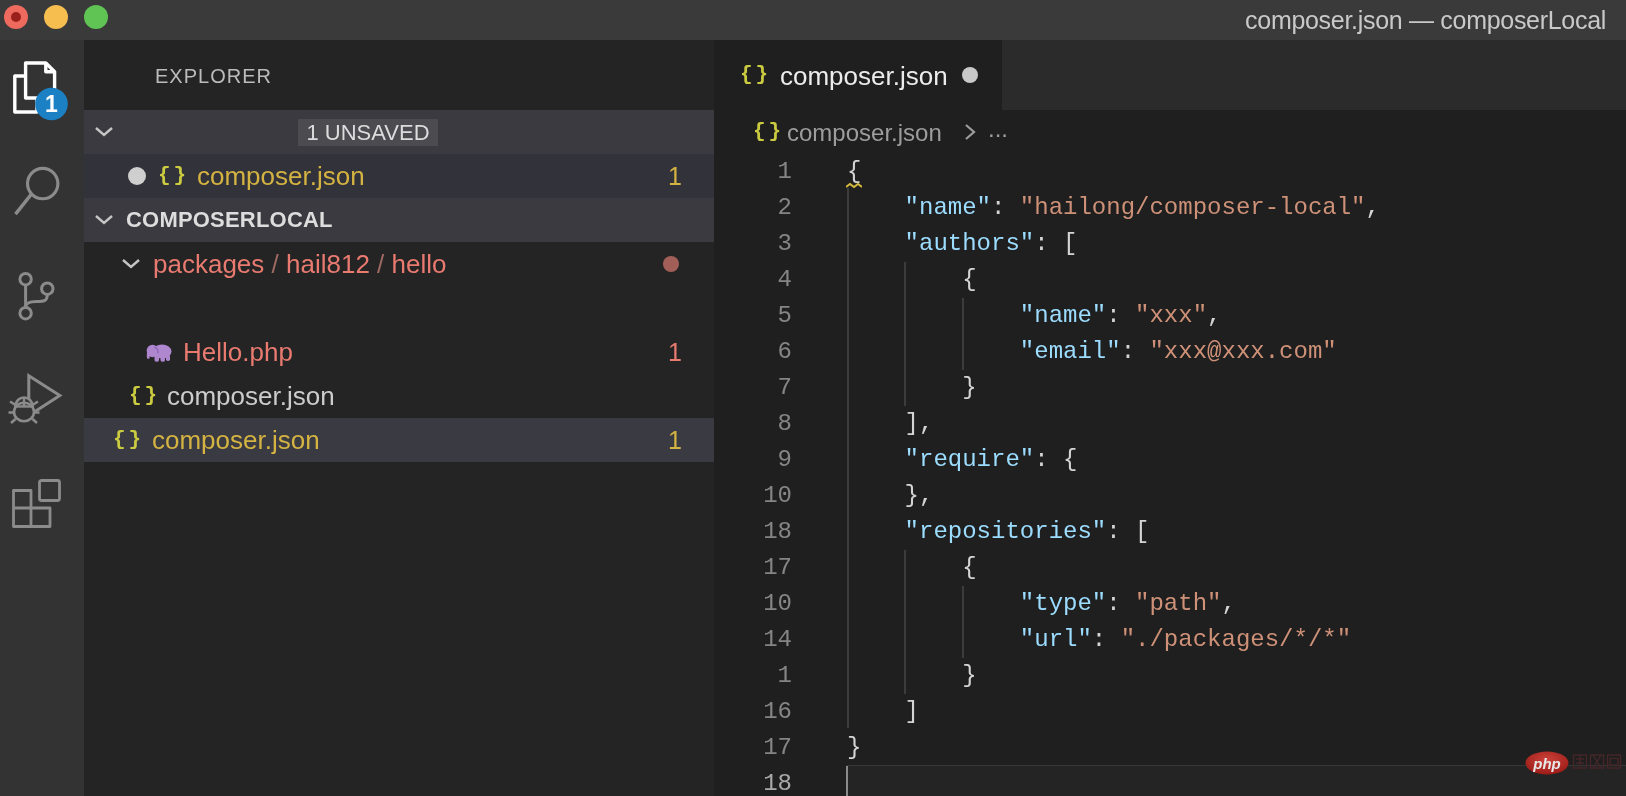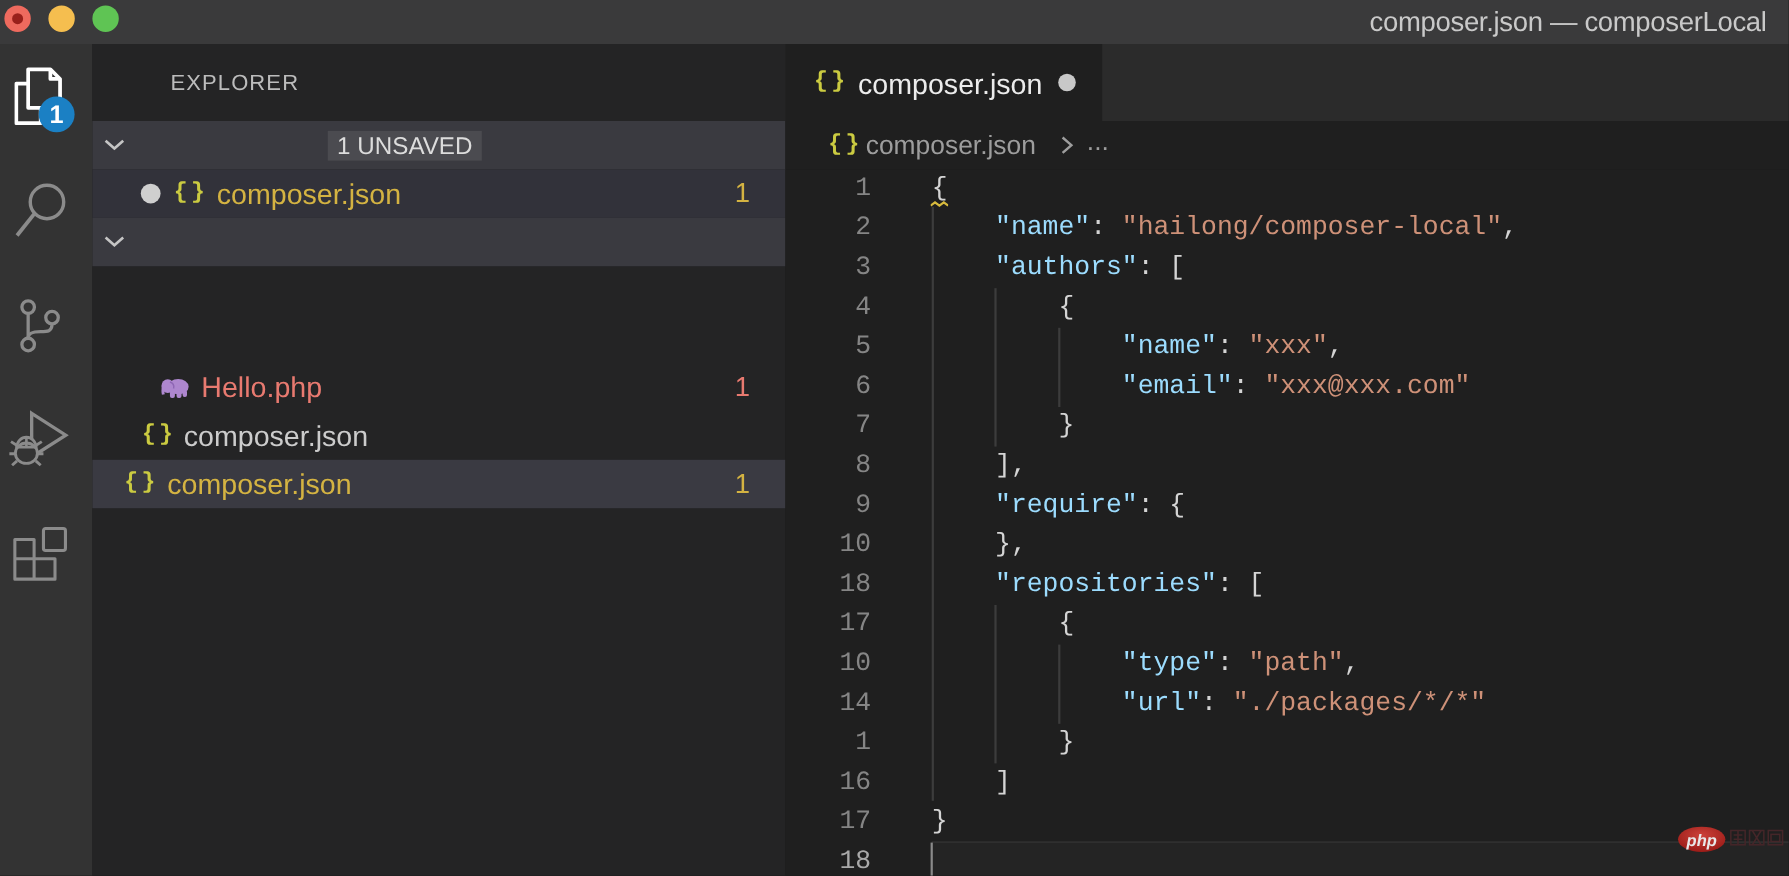--- a/index.html
+++ b/index.html
@@ -110,22 +110,30 @@
     <div style="position:absolute; left:44px; top:13px; width:18px; height:18px; border-radius:50%; background:#cfcfcf;"></div>
     <div class="jsonico" style="left:74px;">{<i>}</i></div>
     <div class="rowlab" style="left:113px; color:#d4b342;">composer.json</div>
     <div class="badge1" style="color:#d4b342;">1</div>
   </div>
 
   <div class="row hdr" style="top:158px;">
     <svg class="chev" style="left:10px;top:15px;" width="20" height="12" viewBox="0 0 20 12">
         <polyline points="2,3 10,10 18,3" fill="none" stroke="#c5c5c5" stroke-width="2.4"></polyline>
       </svg>
-  </div>
-
+    <div class="rowlab hdrlab" style="left:42px;">COMPOSERLOCAL</div>
+  </div>
+
+  <div class="row" style="top:202px;">
+    <svg class="chev" style="left:37px;top:15px;" width="20" height="12" viewBox="0 0 20 12">
+        <polyline points="2,3 10,10 18,3" fill="none" stroke="#c5c5c5" stroke-width="2.4"></polyline>
+      </svg>
+    <div class="rowlab" style="left:69px; color:#e87a70;">packages<span style="color:#9d6a62;"> / </span>hail812<span style="color:#9d6a62;"> / </span>hello</div>
+    <div class="dotbadge"></div>
+  </div>
 
 
   <div class="row" style="top:290px;">
     <svg class="chev" style="left:61px;top:13px;" width="28" height="19" viewBox="0 0 28 19">
       <g fill="#ae87cf">
         <ellipse cx="17" cy="8.5" rx="9.5" ry="7"></ellipse>
         <ellipse cx="7.5" cy="8" rx="5.8" ry="6.2"></ellipse>
         <path d="M3 8 C1.5 10 1.5 13 2.2 15.8 L4.8 15.5 C4.2 13 4.5 10.5 5.5 9 Z"></path>
         <rect x="9.5" y="12" width="4.5" height="6.8" rx="1.8"></rect>
         <rect x="15.5" y="12" width="4.5" height="6.8" rx="1.8"></rect>

